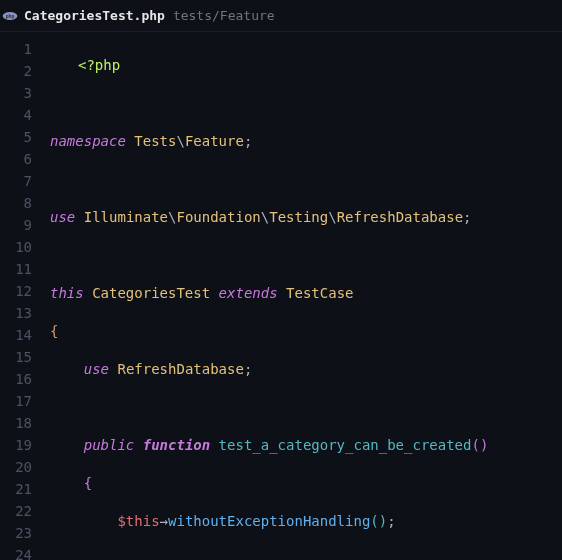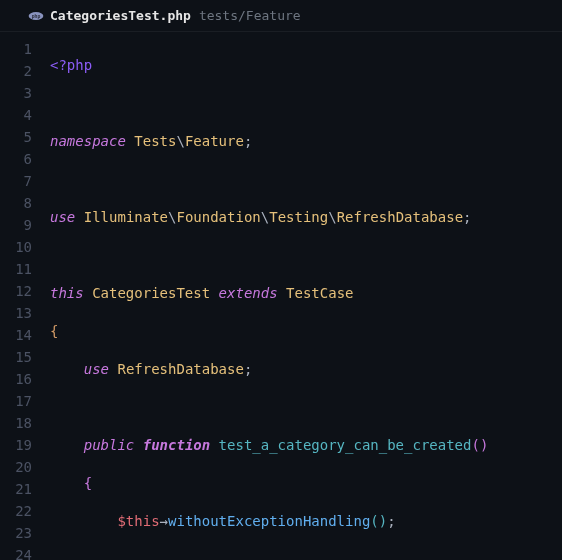--- a/index.html
+++ b/index.html
@@ -9,21 +9,21 @@
       font-size: 14px;
       color: #abb2bf;
       width: 562px;
       height: 560px;
       overflow: hidden;
     }
     .tab-bar {
       height: 32px;
       display: flex;
       align-items: center;
-      padding: 0 28px;
+      padding: 0 2px;
       background: #0d1117;
       border-bottom: 1px solid #1a1e24;
     }
     .file-icon {
       width: 16px;
       height: 16px;
       margin-right: 6px;
       display: flex;
       align-items: center;
       justify-content: center;
@@ -53,21 +53,21 @@
     }
     .gutter div, .code div.line {
       height: 22px;
       line-height: 22px;
     }
     .code {
       flex: 1;
       white-space: pre;
       overflow: hidden;
     }
-    .t-tag { color: #8b5cf6; }
+    .t-tag { color: #bef264; margin-left: 28px; }
     .t-keyword { color: #c678dd; font-style: italic; }
     .t-namespace { color: #e5c07b; margin-top: 13px; }
     .t-ns-sep { color: #abb2bf; }
     .t-punct { color: #abb2bf; }
     .t-class { color: #e5c07b; }
     .t-func-keyword { color: #c678dd; font-style: italic; font-weight: bold; }
     .t-funcname { color: #56b6c2; }
     .t-brace { color: #d19a66; }
     .t-var { color: #e06c75; }
     .t-arrow { color: #abb2bf; }

